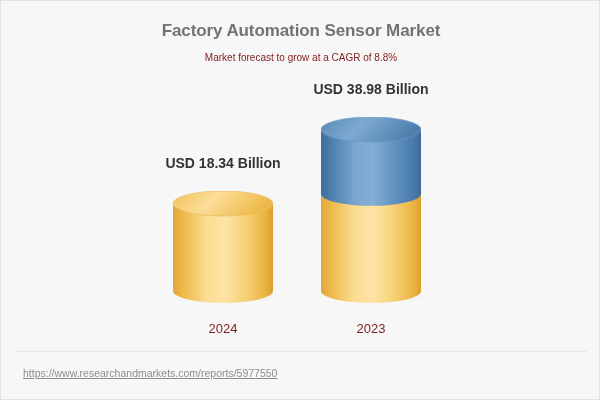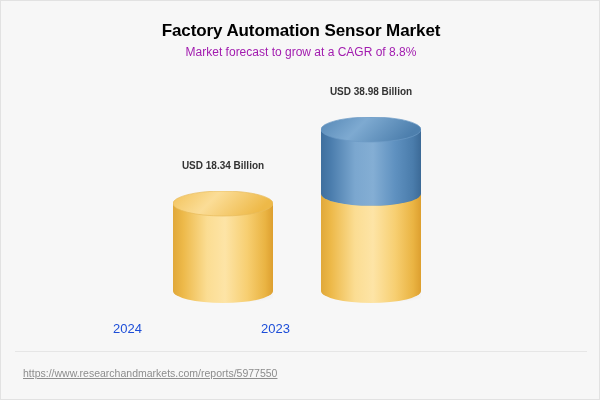--- a/index.html
+++ b/index.html
@@ -24,27 +24,27 @@
   #header {
     position: absolute;
     left: 0;
     top: 20px;
     width: 600px;
     text-align: center;
   }
   #chart-title {
     font-size: 17px;
     font-weight: bold;
-    color: #000000;
+    color: #737373;
     letter-spacing: -0.1px;
   }
   #chart-subtitle {
-    margin-top: 4px;
-    font-size: 12px;
-    color: #a21caf;
+    margin-top: 11px;
+    font-size: 10px;
+    color: #7f1d1d;
     font-weight: normal;
   }
 
   
   #plot {
     position: absolute;
     left: 0;
     top: 0;
     width: 600px;
     height: 350px;
@@ -55,35 +55,35 @@
     bottom: 0;
   }
 
   
   .value-label {
     position: absolute;
     width: 220px;
     left: 50%;
     margin-left: -110px;
     text-align: center;
-    font-size: 10px;
+    font-size: 14px;
     font-weight: bold;
     color: #333333;
     white-space: nowrap;
   }
 
   
   .cat-label {
     position: absolute;
     width: 220px;
     left: 50%;
     margin-left: -110px;
-    text-align: left;
+    text-align: center;
     font-size: 13px;
-    color: #1d4ed8;
+    color: #7f1d1d;
   }
 
   
   .cylinder {
     position: absolute;
     left: 0;
     bottom: 0;
   }
 
   

